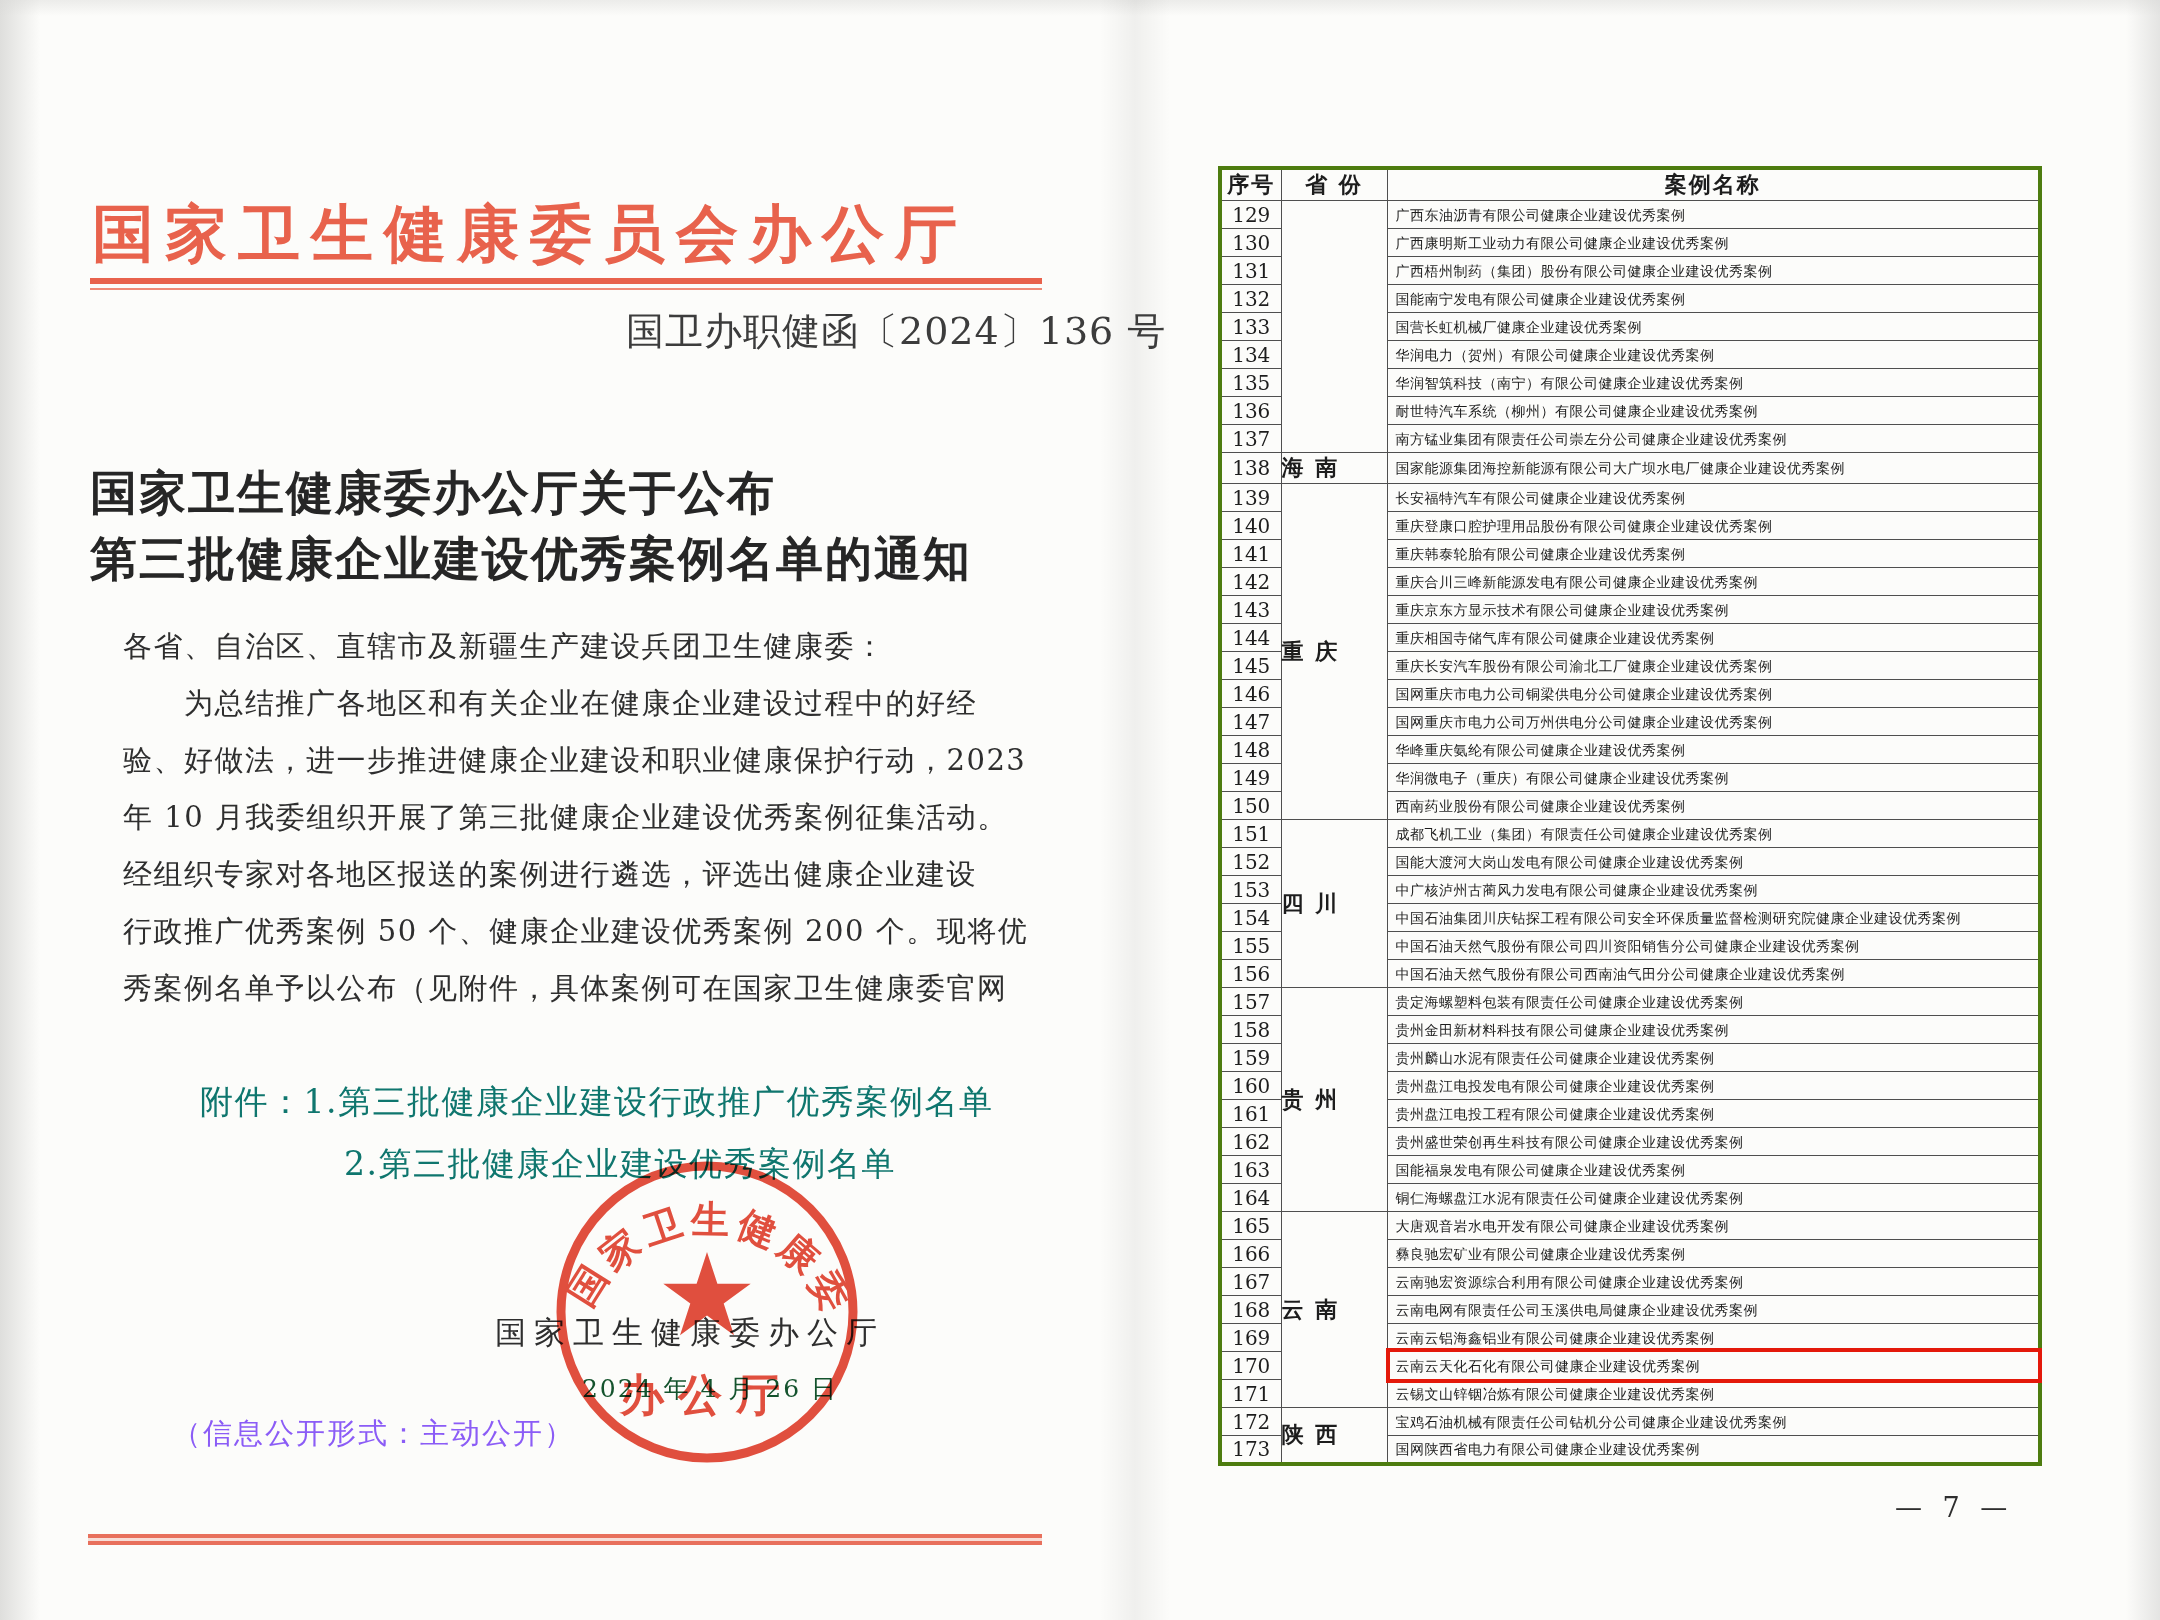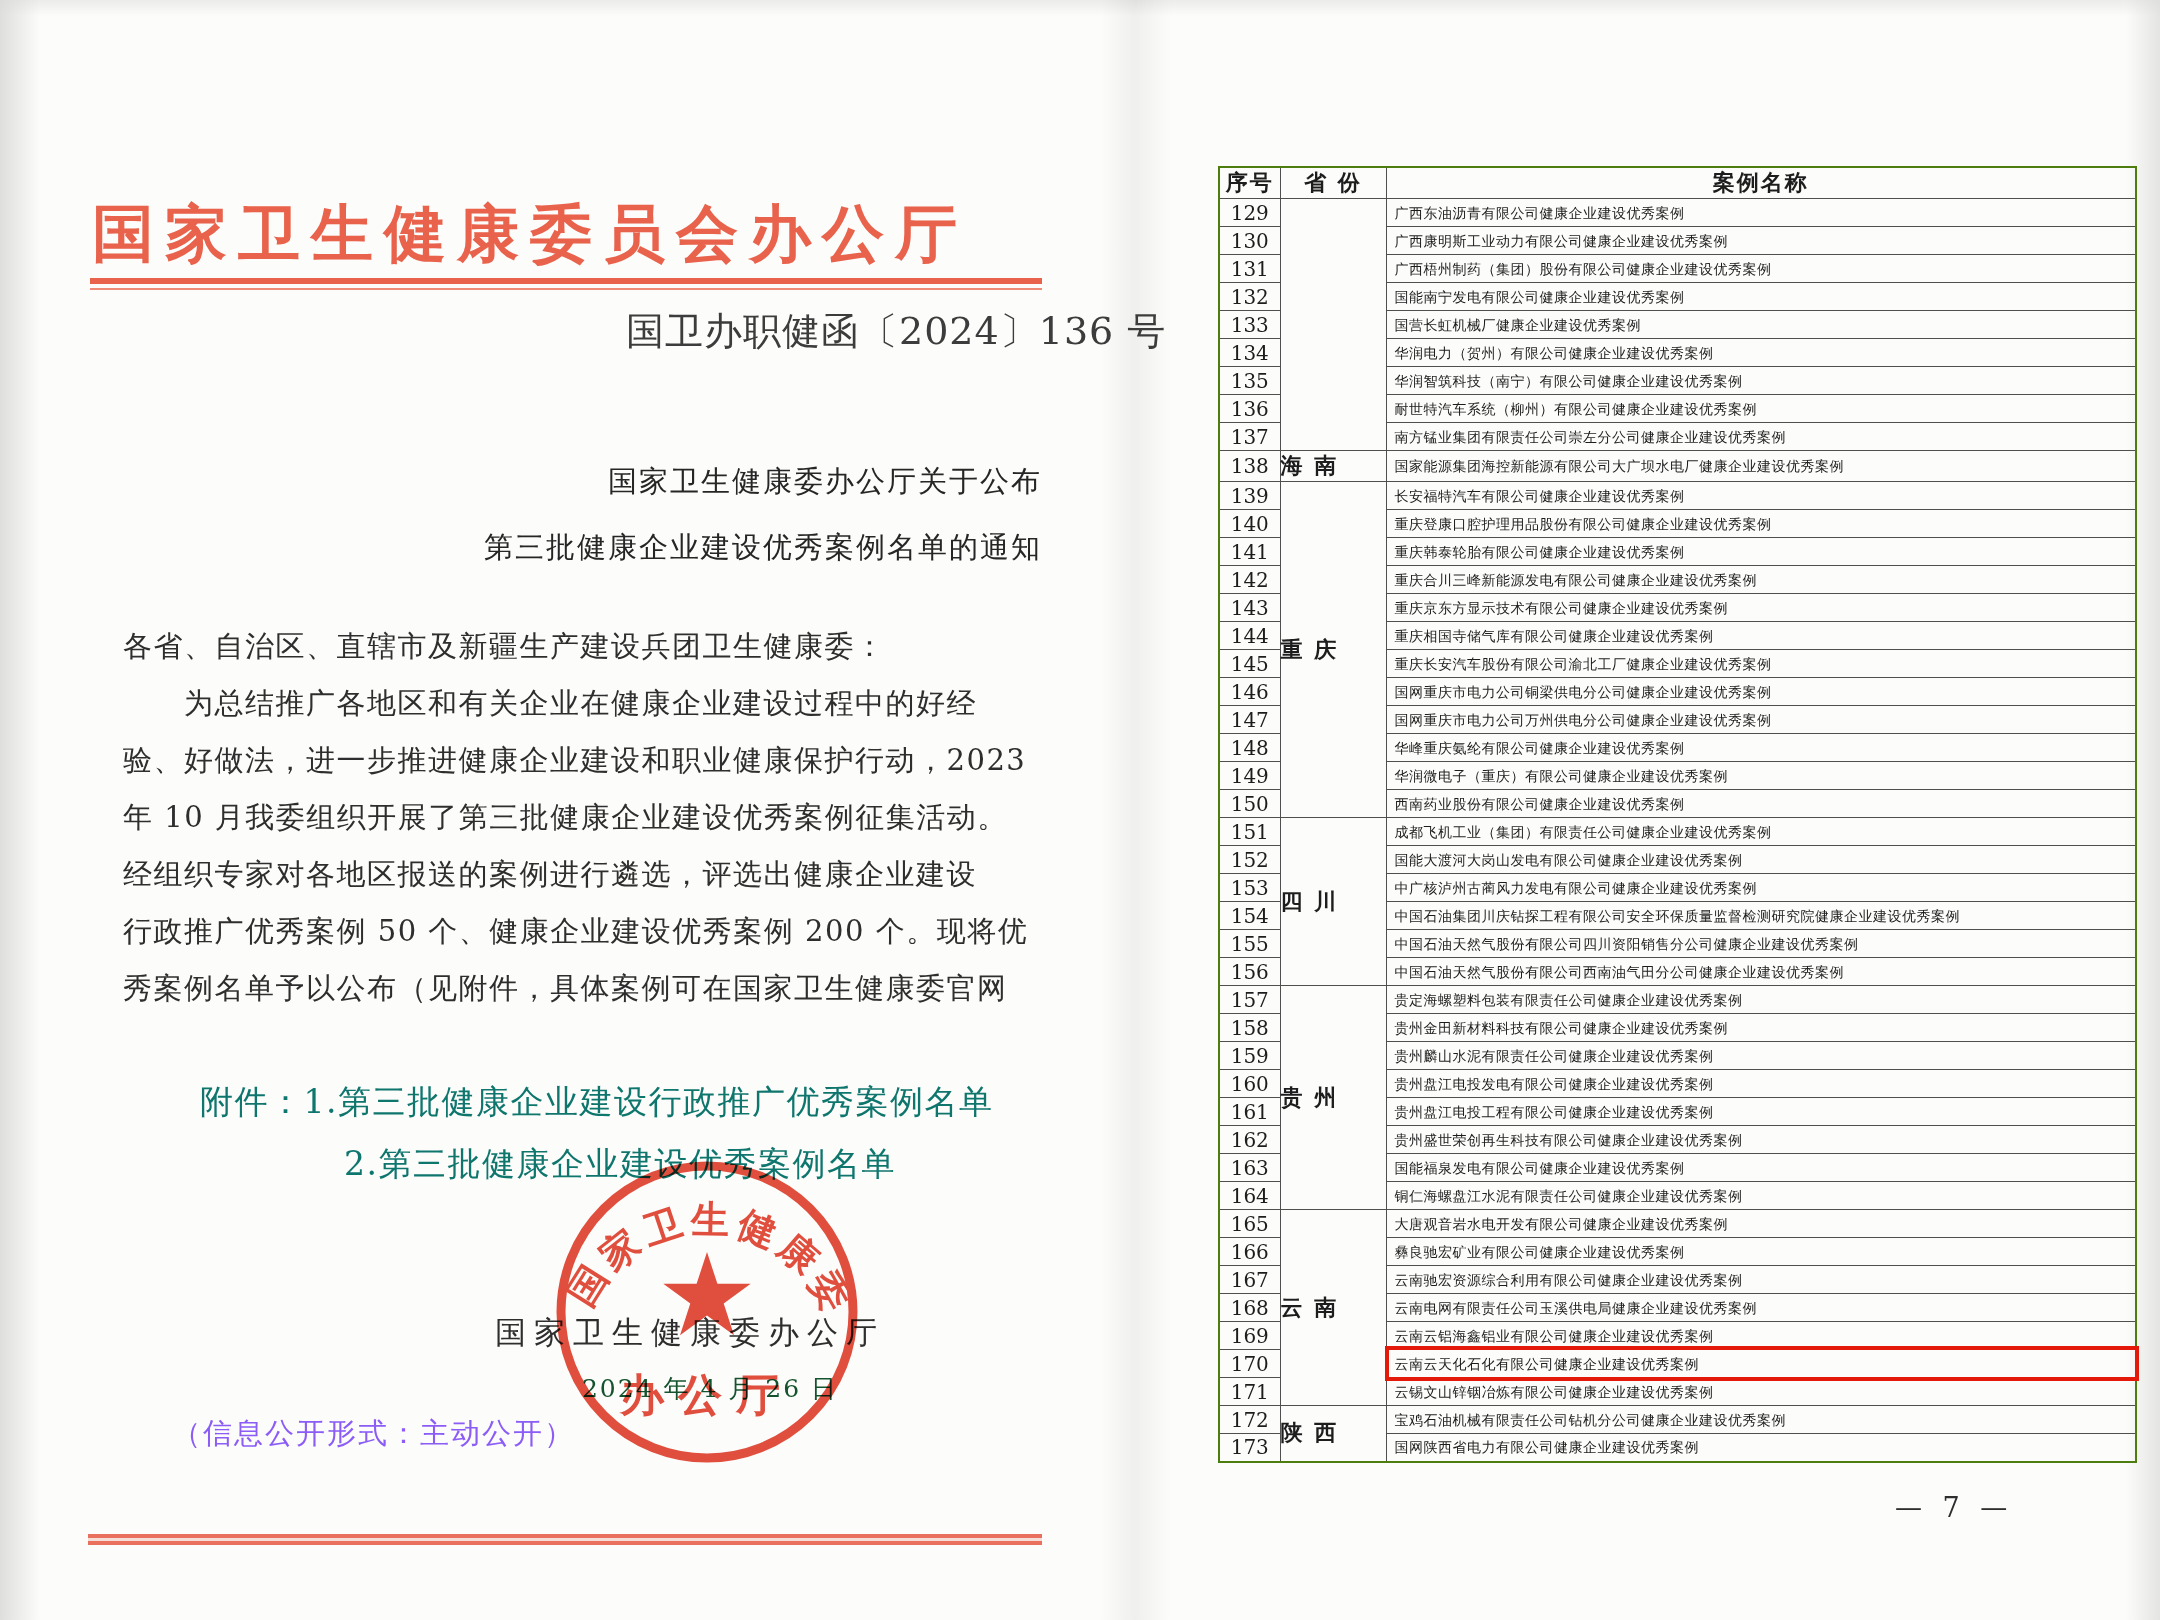--- a/index.html
+++ b/index.html
@@ -18,43 +18,43 @@
   .gutter { position:absolute; left:1100px; top:0; width:70px; height:100%;
     background:linear-gradient(90deg,rgba(0,0,0,0),rgba(0,0,0,.05),rgba(0,0,0,0)); }
 
   
   .letterhead { position:absolute; left:92px; top:192px; width:956px;
     font-size:62px; font-weight:bold; color:#e8624c; letter-spacing:11px; white-space:nowrap; }
   .rule-thick { position:absolute; left:90px; top:278px; width:952px; height:6px; background:#e8624c; }
   .rule-thin  { position:absolute; left:90px; top:288px; width:952px; height:2px; background:#ef8a77; }
   .doc-number { position:absolute; left:610px; top:306px; width:356px; text-align:center;
     font-size:38px; color:#3c3c3c; letter-spacing:1px; white-space:nowrap;margin-left:16px; }
-  .doc-title { position:absolute; left:90px; width:952px; text-align:right;
-    font-weight:normal; color:#262626; font-size:29px; letter-spacing:2px; white-space:nowrap; }
+  .doc-title { position:absolute; left:90px; width:952px; text-align:left;
+    font-weight:bold; color:#262626; font-size:47px; letter-spacing:2px; white-space:nowrap; }
   .t1 { top:462px; } .t2 { top:528px; }
   .body-block { position:absolute; left:123px; top:618px; width:900px;
     font-size:29px; color:#2e2e2e; letter-spacing:1.5px; }
   .body-line { height:57px; line-height:57px; white-space:nowrap; }
   .att-line { position:absolute; font-size:33px; color:#0f766e; letter-spacing:1.5px; white-space:nowrap; }
   .a1 { left:200px; top:1080px; } .a2 { left:344px; top:1142px; }
   .signature { position:absolute; left:480px; top:1312px; width:420px; text-align:center;
     font-size:31px; letter-spacing:8px; color:#2e2e2e; white-space:nowrap; }
   .sig-date { position:absolute; left:500px; top:1372px; width:420px; text-align:center;
     font-size:25px; letter-spacing:2px; color:#14532d; white-space:nowrap; }
   .disclosure { position:absolute; left:172px; top:1414px; font-size:29px;
     letter-spacing:2px; color:#8b5cf6; white-space:nowrap; }
   .rule-bottom { position:absolute; left:88px; top:1534px; width:954px; height:11px;
     border-top:4px solid #e8705c; border-bottom:4px solid #e8705c; background:rgba(232,112,92,.22); }
   .seal { position:absolute; left:537px; top:1142px; width:340px; height:340px;
     mix-blend-mode:multiply; opacity:.88; }
 
   
-  table.cases { position:absolute; left:1218px; top:166px; width:919px;
+  table.cases { position:absolute; left:1218px; top:166px; width:824px;
     border-collapse:collapse; table-layout:fixed; color:#1d1d1d;
-    border:2px solid #4d7c0f; }
+    border:4px solid #4d7c0f; }
   table.cases th, table.cases td { border:1px solid #4f4f4f; vertical-align:middle; }
   table.cases th { height:31px; font-size:22px; font-weight:bold; text-align:center; letter-spacing:2px; }
   td.c-no   { text-align:center; font-size:20px; height:28px; }
   td.c-prov { text-align:left; font-weight:bold; font-size:22px; letter-spacing:2px; }
   td.c-case { padding:0 8px; font-size:14px; letter-spacing:.5px; line-height:26px; }
   td.c-case.hl { position:relative; }
   .hlbox { position:absolute; left:-2px; right:-4px; top:-4px; bottom:-4px;
     border:4px solid #e4190a; pointer-events:none; }
   .page-number { position:absolute; left:1895px; top:1492px; font-size:27px;
     color:#2e2e2e; letter-spacing:6px; white-space:nowrap; }

